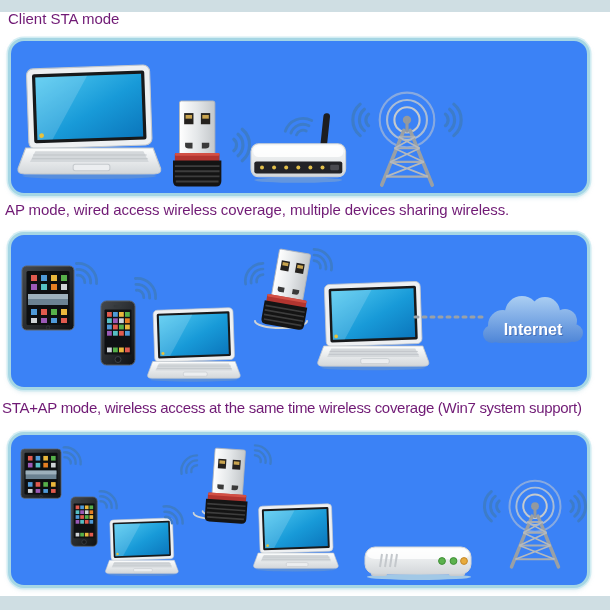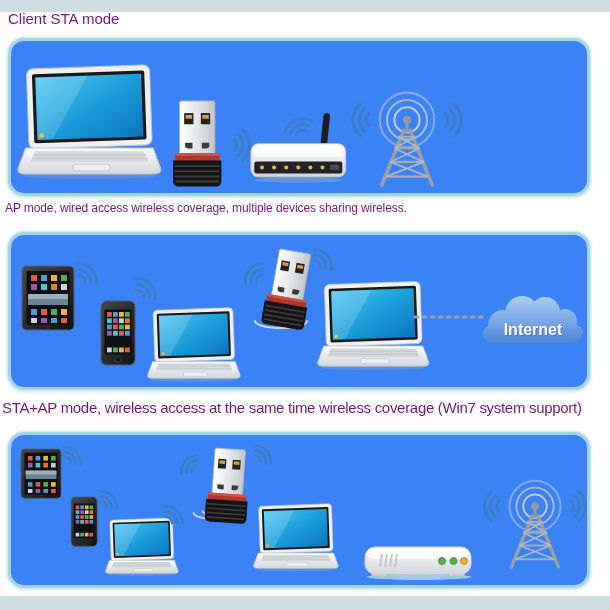--- a/index.html
+++ b/index.html
@@ -8,21 +8,21 @@
     background:#ffffff;
     font-family:"Liberation Sans",sans-serif;
   }
   .band{position:absolute;left:0;width:610px;background:#cfdee3;}
   .band-top{top:0;height:12px;}
   .band-bottom{top:596px;height:14px;}
   .sec-title{
     position:absolute;font-weight:400;color:#701a75;white-space:nowrap;
   }
   .t1{top:10px;left:8px;font-size:15px;}
-  .t2{top:201px;left:5px;font-size:12px;letter-spacing:-0.1px;}
+  .t2{top:201px;left:5px;font-size:15px;letter-spacing:-0.1px;}
   .t3{top:399px;left:2px;font-size:15px;letter-spacing:-0.3px;}
   .panel{
     position:absolute;left:8px;width:582px;box-sizing:border-box;
     background:#3b82f6;
     border:3px solid #a5d6e4;border-radius:16px;
     box-shadow:0 0 0 1.5px rgba(200,232,240,.8), 0 2px 4px rgba(150,195,210,.35);
   }
   .p1{top:38px;height:158px;}
   .p2{top:232px;height:158px;}
   .p3{top:432px;height:156px;}

